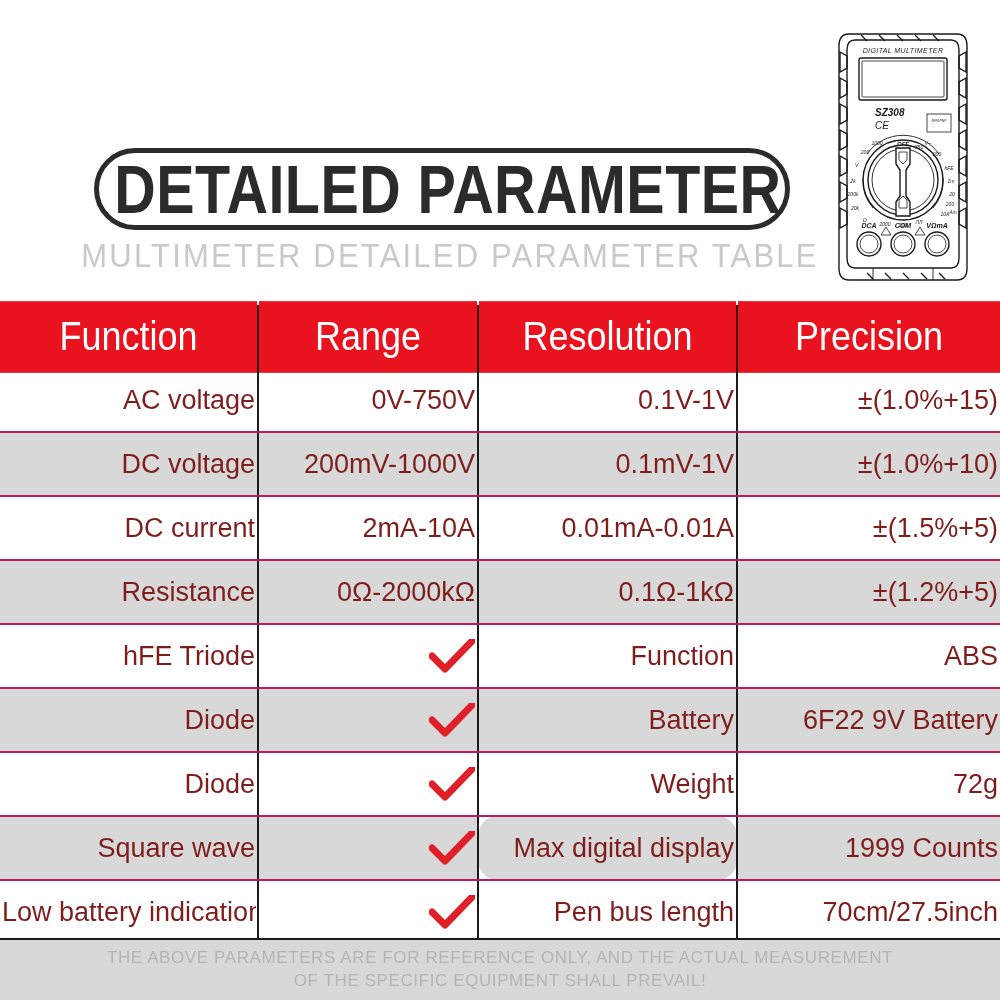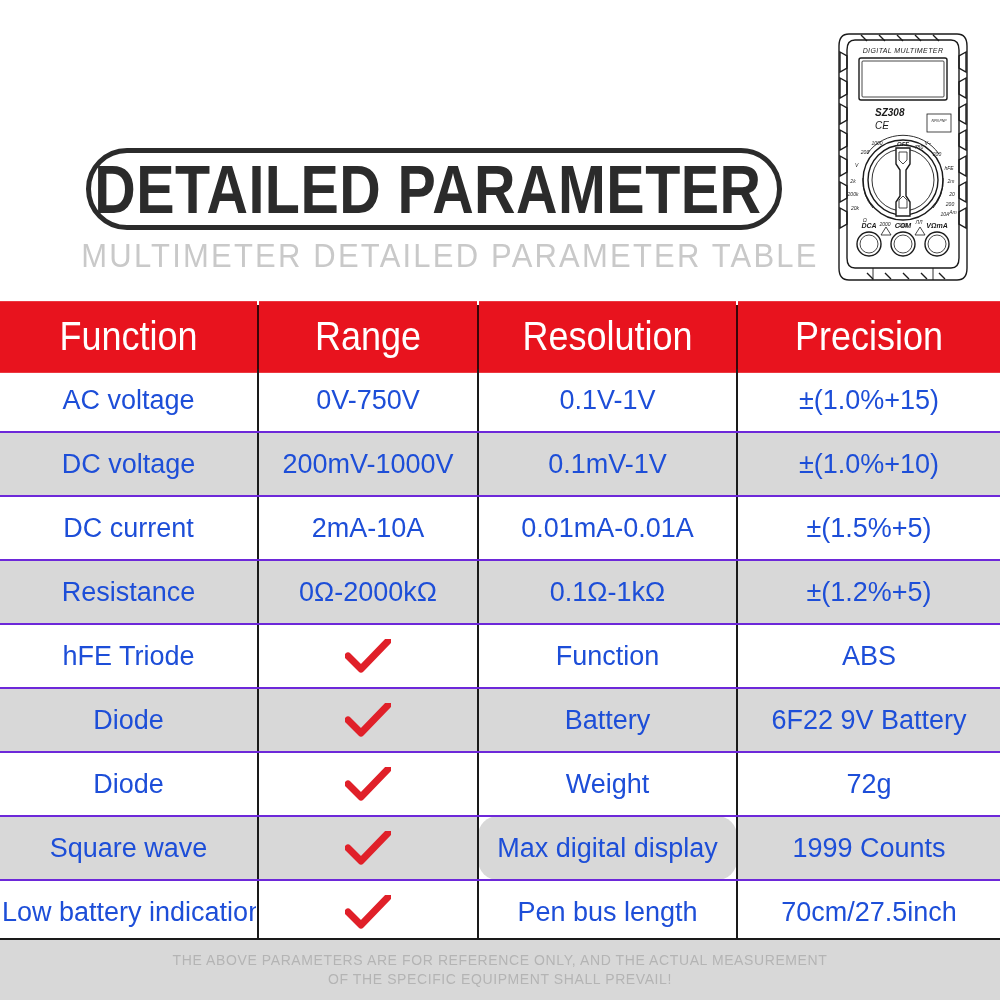--- a/index.html
+++ b/index.html
@@ -17,30 +17,30 @@
 
   
   #header-area {
     position: relative;
     height: 305px;
     width: 1000px;
   }
 
   #title-pill {
     position: absolute;
-    left: 86px;
+    left: 94px;
     top: 148px;
     width: 696px;
     height: 82px;
     border: 5px solid #2b2b2b;
     border-radius: 41px;
     box-sizing: border-box;
     display: flex;
     align-items: center;
-    justify-content: flex-start;
+    justify-content: flex-end;
     background: #ffffff;
   }
   #title-text {
     font-size: 58px;
     font-weight: bold;
     color: #2b2b2b;
     letter-spacing: 0.5px;
     transform: scaleY(1.18) scaleX(0.99);
     line-height: 1;
     white-space: nowrap;
@@ -93,24 +93,24 @@
     text-align: center;
     border-right: 2px solid #3a0508;
     transform: scaleY(1.12);
     padding: 0;
   }
   #spec-table th:last-child { border-right: none; }
 
   #spec-table td {
     height: 62px;
     font-size: 27px;
-    color: #1d4ed8;
-    text-align: center;
+    color: #7f1d1d;
+    text-align: right;
     border-right: 2px solid #1a1a1a;
-    border-bottom: 2px solid #6d28d9;
+    border-bottom: 2px solid #be185d;
     padding: 0 2px;
     white-space: nowrap;
     overflow: hidden;
   }
   #spec-table td:last-child { border-right: none; }
   #spec-table tr.odd td { background: #ffffff; }
   #spec-table tr.even td { background: #d8d8d8; margin-left: 44px; }
 
   td.tight { font-size: 24px; border-radius: 20px; }
   td.check { padding-top: 2px; }
@@ -132,21 +132,21 @@
     background: #d8d8d8;
     border-top: 2px solid #1a1a1a;
     box-sizing: border-box;
     display: flex;
     flex-direction: column;
     align-items: center;
     justify-content: center;
     text-align: center;
   }
   #footer-note div {
-    font-size: 14px;
+    font-size: 17px;
     color: #b4b4b4;
     letter-spacing: 0.6px;
     line-height: 1.35;
     white-space: nowrap;
     text-align: center;
   }
 </style>
 </head>
 <body>
 

